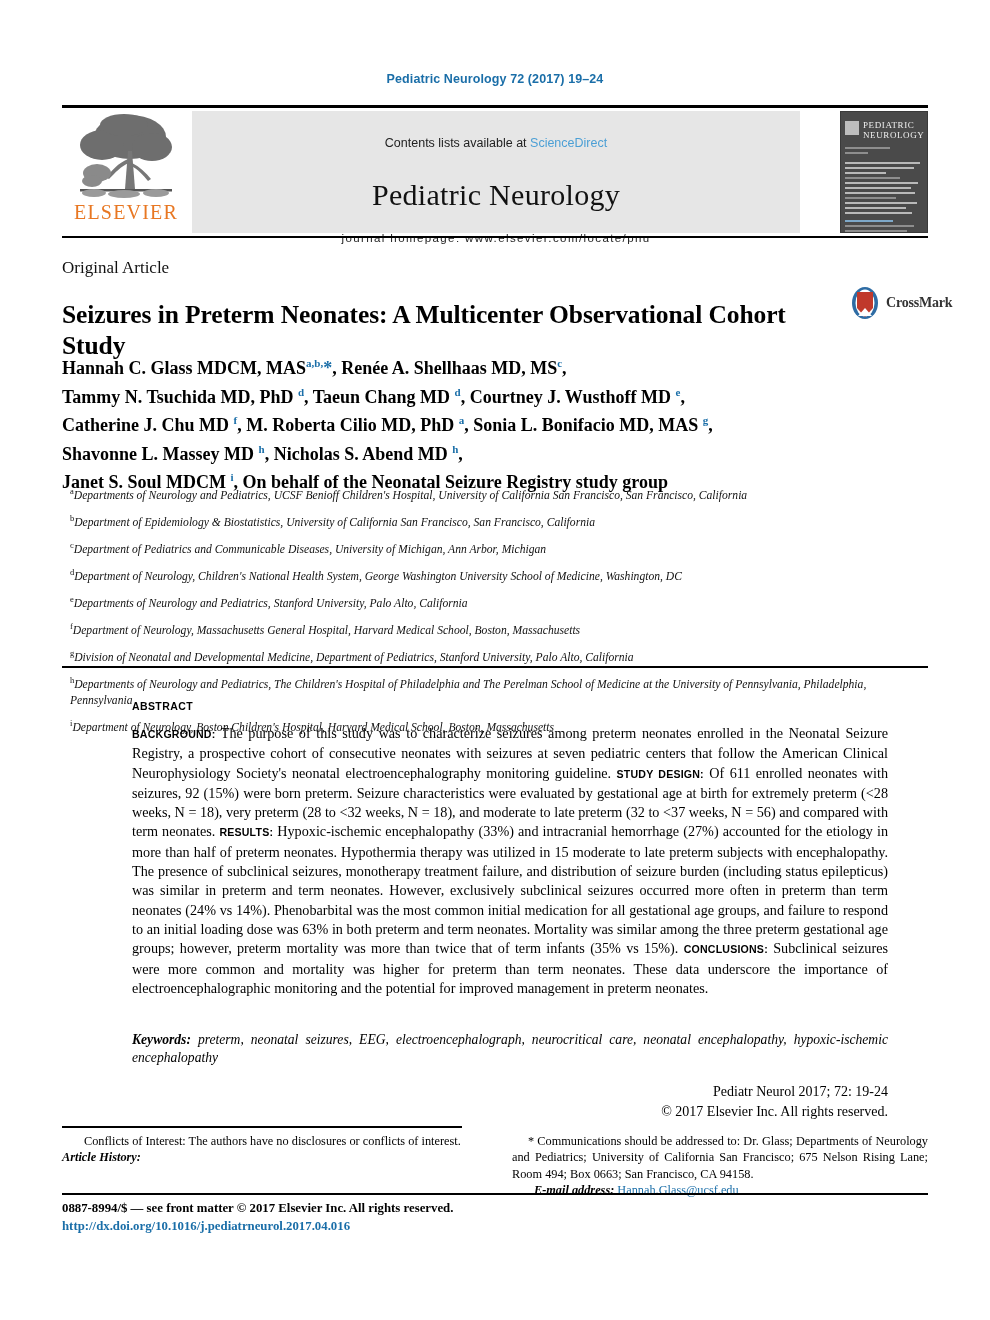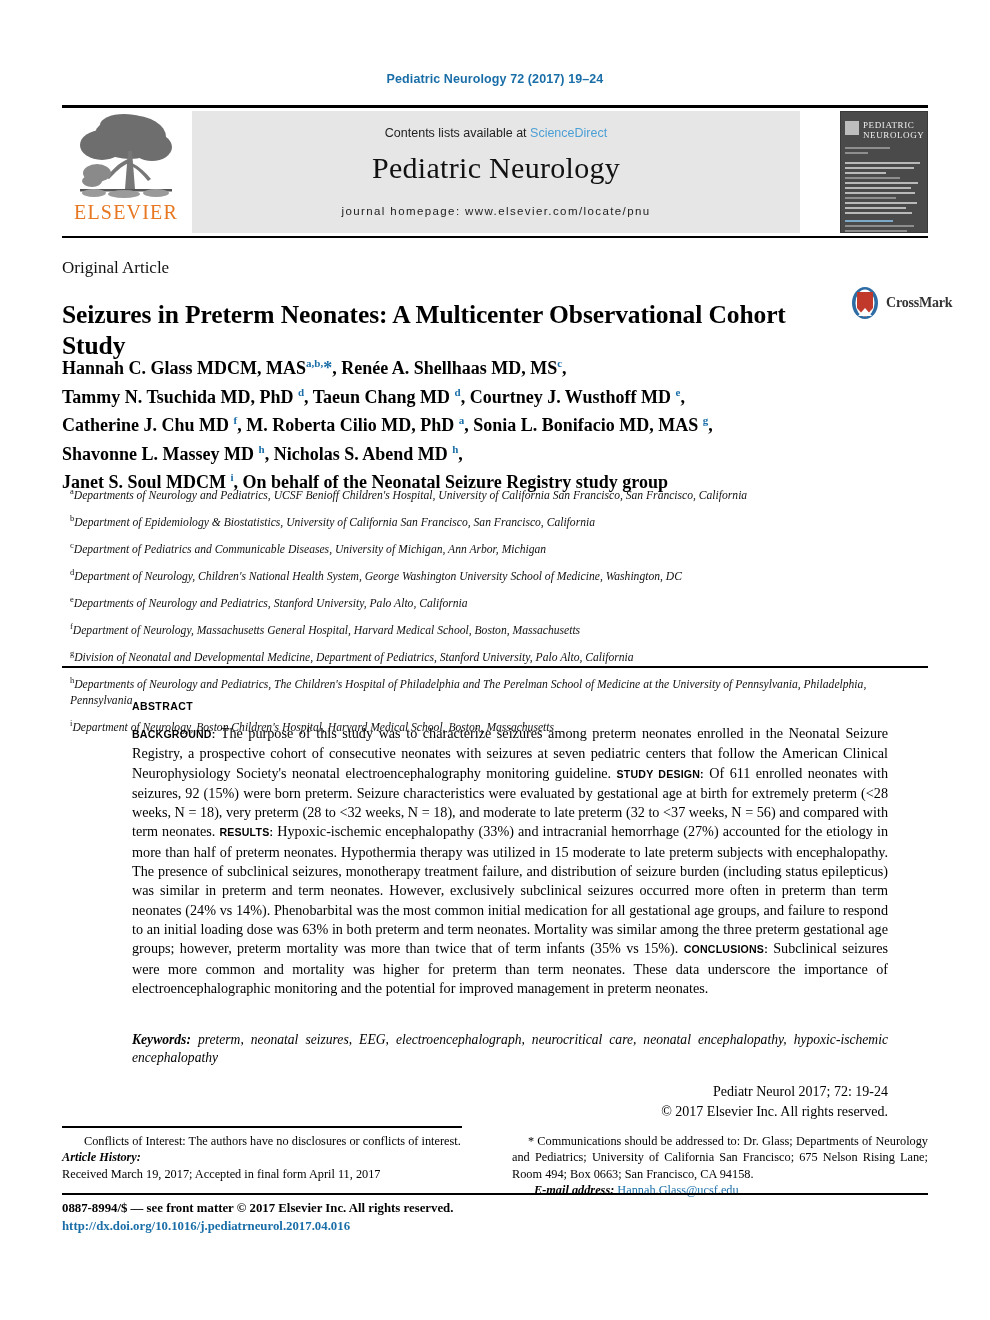--- a/index.html
+++ b/index.html
@@ -47,32 +47,32 @@
     font-size: 20px;
     letter-spacing: 1.2px;
     color: #e87722;
     margin-top: -2px;
   }
 
   .banner {
     position: absolute; top: 6px; left: 130px; width: 608px; height: 122px;
     background: #e6e6e6;
     display: flex; flex-direction: column; align-items: center;
-    padding-top: 15px;
+    padding-top: 25px;
   }
   .banner-contents {
     font-family: "Liberation Sans", sans-serif;
     font-size: 12.5px; color: #222;
   }
   .banner-contents .sd { color: #4b9fd5; }
   .banner-title {
     font-family: "Liberation Serif", serif;
     font-size: 30px;
     color: #111;
-    margin-top: 11px;
+    margin-top: 28px;
     letter-spacing: .3px;
   }
   .banner-home {
     font-family: "Liberation Sans", sans-serif;
     font-size: 11.5px;
     color: #222;
     margin-top: 20px;
     letter-spacing: 1.4px;
   }
 
@@ -309,21 +309,20 @@
 
   <div class="cite-block">
     <div>Pediatr Neurol 2017; 72: 19-24</div>
     <div>© 2017 Elsevier Inc. All rights reserved.</div>
   </div>
 
   <div class="rule-foot"></div>
   <div class="fn-left">
     <div style="text-indent:22px">Conflicts of Interest: The authors have no disclosures or conflicts of interest.</div>
     <div class="hist">Article History:</div>
-    <div>Received March 19, 2017; Accepted in final form April 11, 2017</div>
   </div>
   <div class="fn-right">
     <div style="text-indent:16px; text-align:justify">* Communications should be addressed to: Dr. Glass; Departments of Neurology and Pediatrics; University of California San Francisco; 675 Nelson Rising Lane; Room 494; Box 0663; San Francisco, CA 94158.</div>
     <div style="text-indent:22px">
       <span class="em-lab">E-mail address:</span>
       <span class="mail">Hannah.Glass@ucsf.edu</span>
     </div>
   </div>
 
   <div class="rule-issn"></div>

